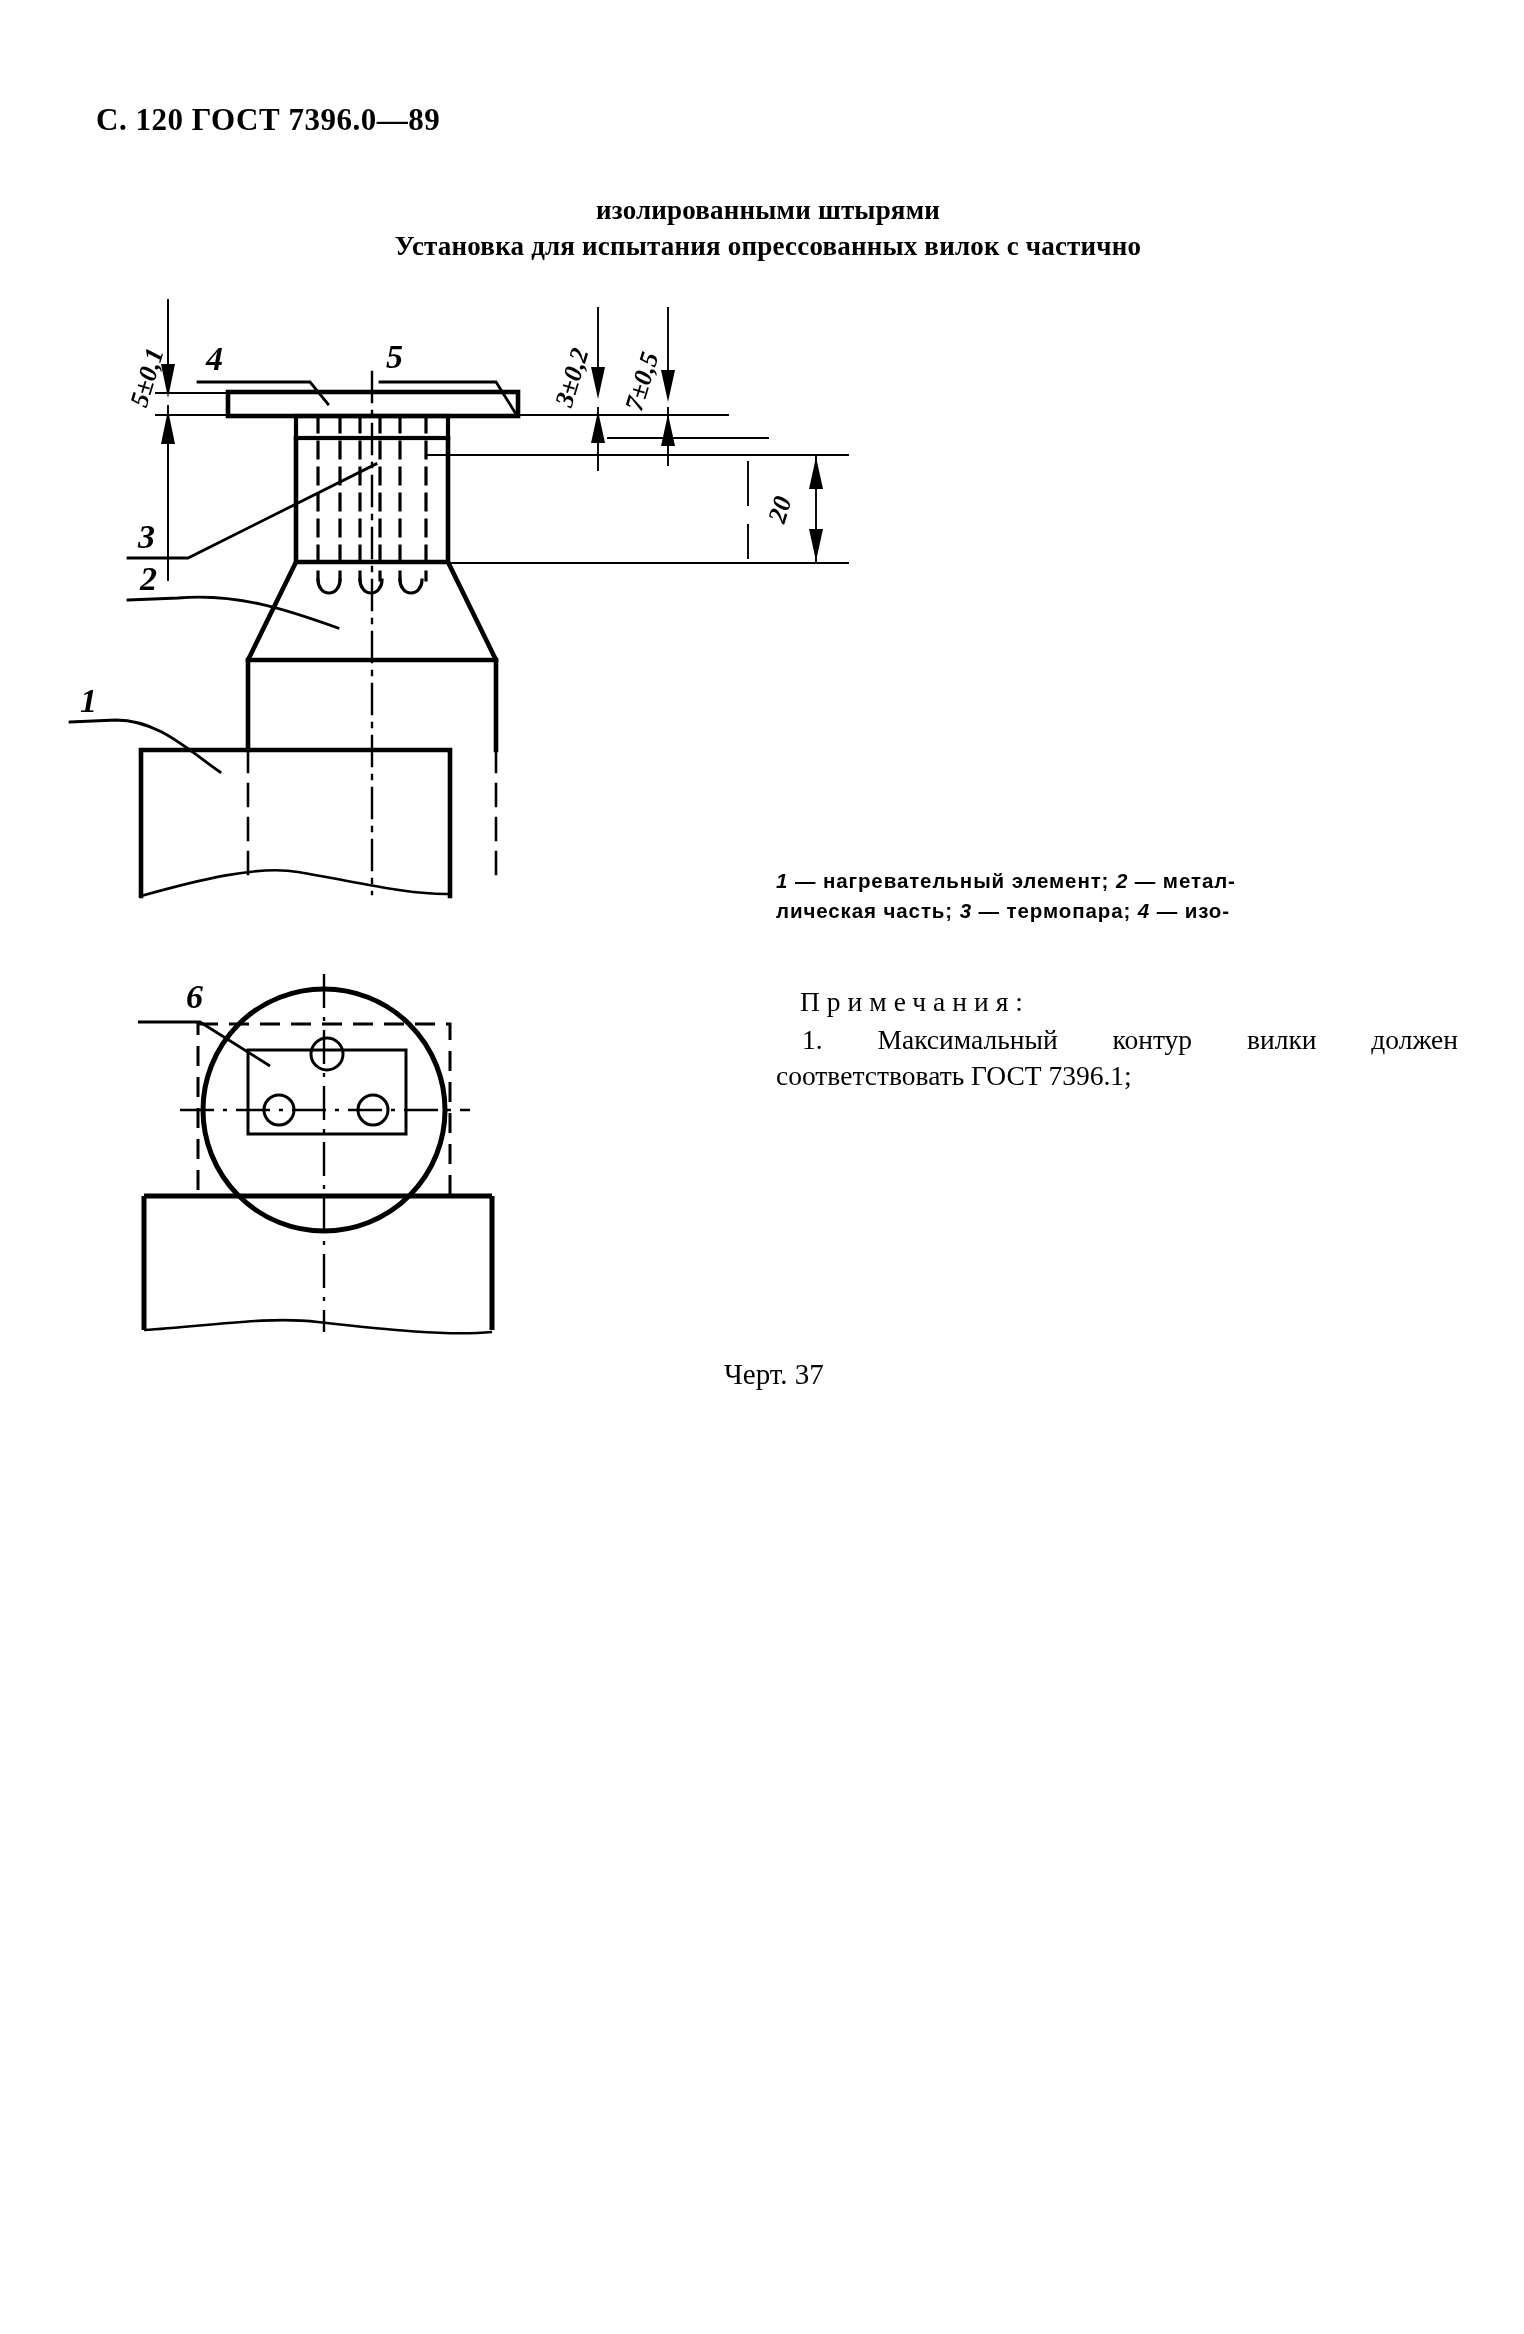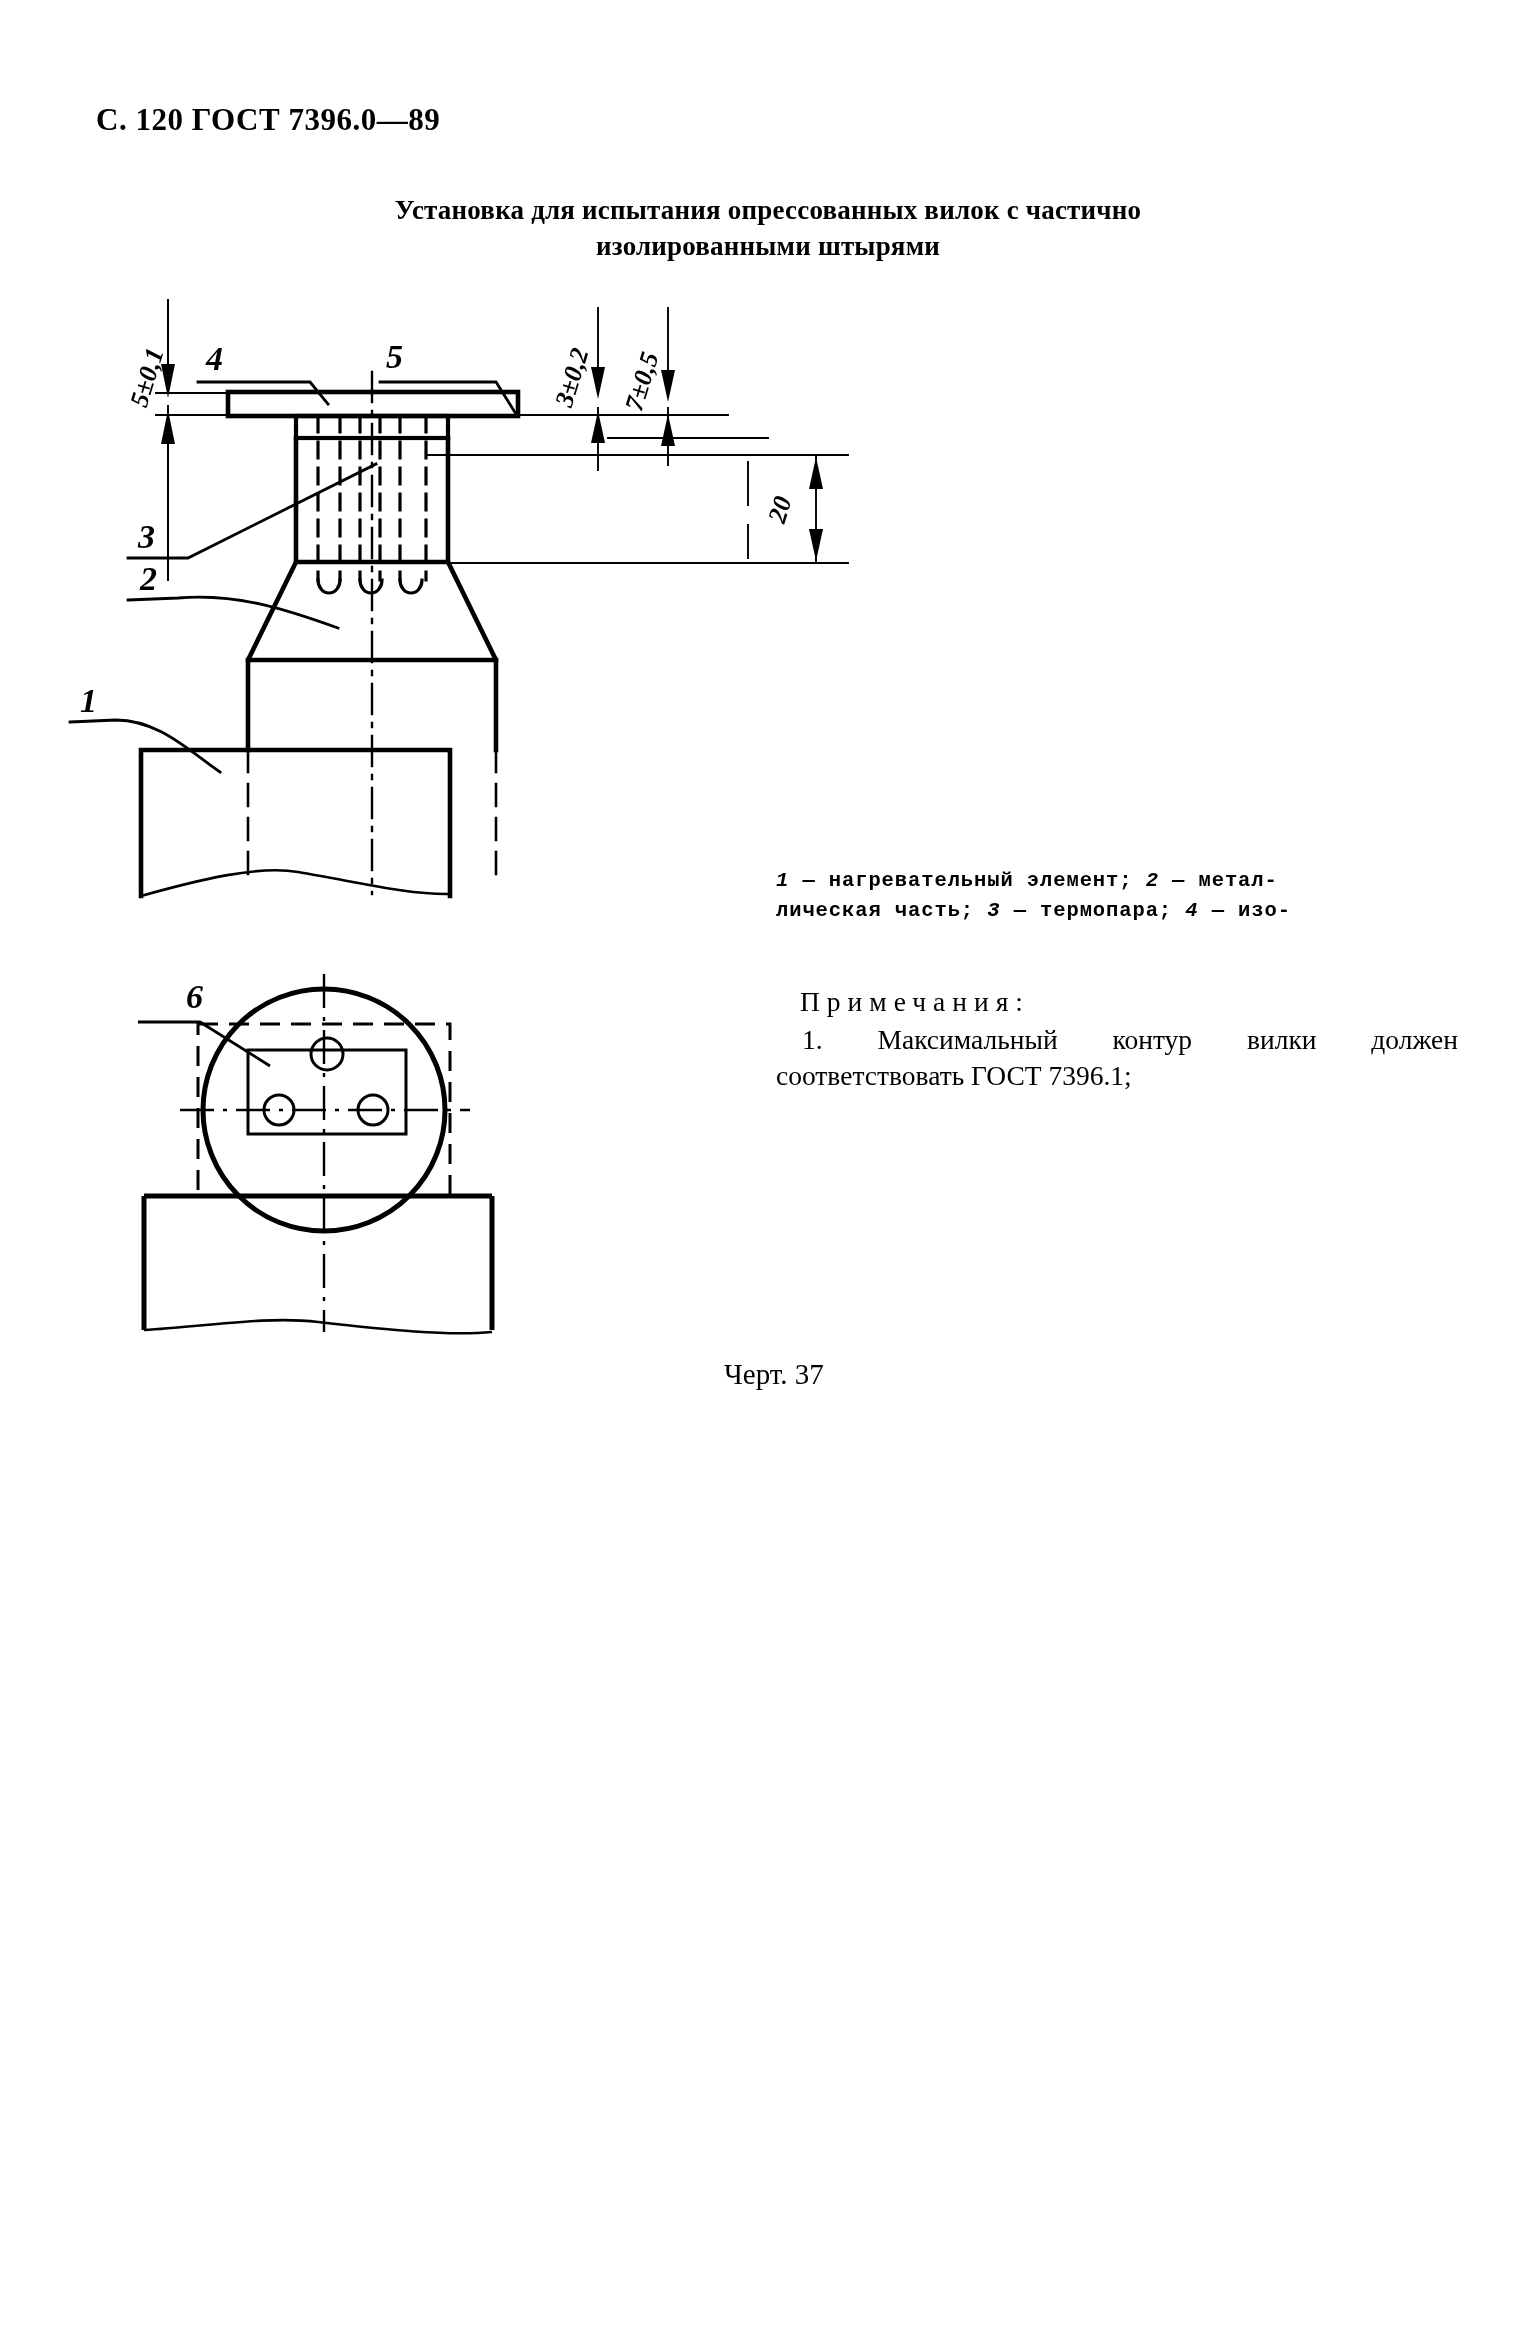--- a/index.html
+++ b/index.html
@@ -85,21 +85,21 @@
     position: absolute;
     left: 768px;
     top: 866px;
     width: 676px;
     font-family: "Liberation Sans", "DejaVu Sans", sans-serif;
     font-size: 20.5px;
     font-weight: bold;
     line-height: 1.47;
     letter-spacing: 0.9px;
   }
-  #legend .leg-line { display: block; white-space: nowrap; font-family: Liberation Mono, monospace; }
+  #legend .leg-line { display: block; white-space: nowrap; }
   #legend .leg-line.last { text-align: center; }
   #legend i { font-style: italic; }
 
   #notes {
     position: absolute;
     left: 768px;
     top: 984px;
     width: 682px;
     font-size: 27.5px;
     line-height: 1.30;
@@ -126,22 +126,22 @@
   }
 </style>
 </head>
 <body>
 
 <div class="page">
 
   <div id="page-header">С. 120 ГОСТ 7396.0—89</div>
 
   <div id="figure-title">
+    <span class="ttl-line">изолированными штырями</span>
     <span class="ttl-line">Установка для испытания опрессованных вилок с частично</span>
-    <span class="ttl-line">изолированными штырями</span>
   </div>
 
   <div id="drawing-upper">
     <svg width="800" height="545" viewBox="0 0 800 545">
       <g fill="none" stroke="#000" stroke-width="3.4" stroke-linecap="square">
 
         <g stroke-width="1.9">
 
           <line x1="40" y1="20" x2="40" y2="110"></line>
           <line x1="40" y1="126" x2="40" y2="300"></line>

